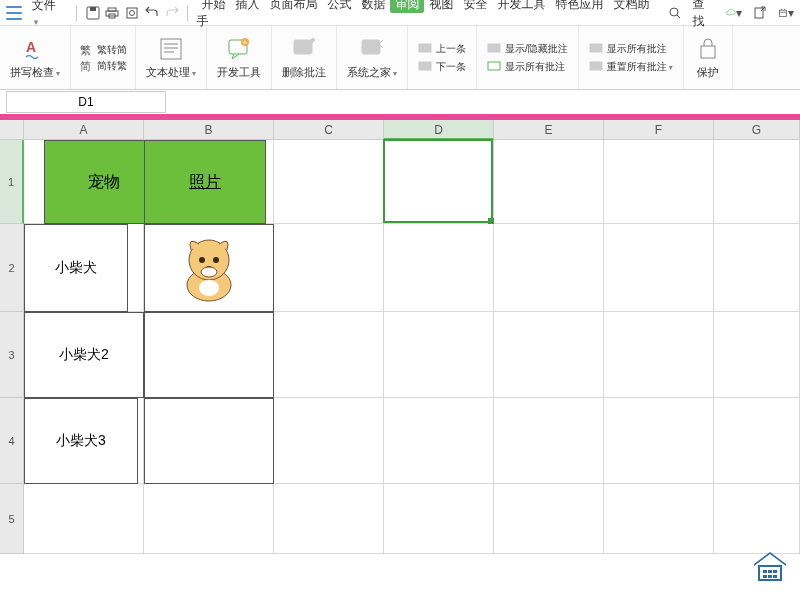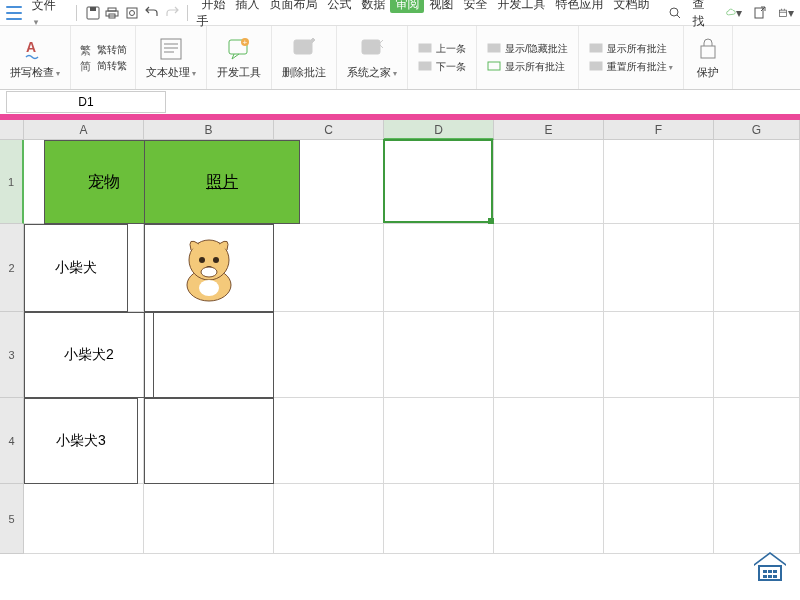--- a/index.html
+++ b/index.html
@@ -292,36 +292,36 @@
         <div class="cell" style="left: 580px; top: 258px; width: 110px; height: 86px;"></div>
         <div class="cell" style="left: 690px; top: 258px; width: 86px; height: 86px;"></div>
         <div class="cell" style="left: 0px; top: 344px; width: 120px; height: 70px;"></div>
         <div class="cell" style="left: 120px; top: 344px; width: 130px; height: 70px;"></div>
         <div class="cell" style="left: 250px; top: 344px; width: 110px; height: 70px;"></div>
         <div class="cell" style="left: 360px; top: 344px; width: 110px; height: 70px;"></div>
         <div class="cell" style="left: 470px; top: 344px; width: 110px; height: 70px;"></div>
         <div class="cell" style="left: 580px; top: 344px; width: 110px; height: 70px;"></div>
         <div class="cell" style="left: 690px; top: 344px; width: 86px; height: 70px;"></div>
         <div class="cell tbl-cell hdr-cell" style="left: 0px; top: 0px; width: 120px; height: 84px; margin-left: 20px;">宠物</div>
-        <div class="cell tbl-cell hdr-cell" style="left: 120px; top: 0px; width: 156px; height: 84px; text-decoration: underline;">照片</div>
+        <div class="cell tbl-cell hdr-cell" style="left: 120px; top: 0px; width: 122px; height: 84px; text-decoration: underline;">照片</div>
         <div class="cell tbl-cell " style="left: 0px; top: 84px; width: 104px; height: 88px;">小柴犬</div>
         <div class="cell tbl-cell " style="left: 120px; top: 84px; width: 130px; height: 88px;">
           <svg width="80" height="76" viewBox="0 0 80 76">
             <ellipse cx="40" cy="55" rx="22" ry="16" fill="#f4c97a" stroke="#7a5230"></ellipse>
             <circle cx="40" cy="30" r="20" fill="#f4c97a" stroke="#7a5230"></circle>
             <path d="M22 20 Q18 6 30 14" fill="#f4c97a" stroke="#7a5230"></path>
             <path d="M58 20 Q62 6 50 14" fill="#f4c97a" stroke="#7a5230"></path>
             <circle cx="33" cy="30" r="3" fill="#3a2a1a"></circle>
             <circle cx="47" cy="30" r="3" fill="#3a2a1a"></circle>
             <ellipse cx="40" cy="38" rx="3" ry="2" fill="#3a2a1a"></ellipse>
             <ellipse cx="40" cy="42" rx="8" ry="5" fill="#fff" stroke="#7a5230"></ellipse>
             <ellipse cx="40" cy="58" rx="10" ry="8" fill="#fff"></ellipse>
           </svg>
         </div>
-        <div class="cell tbl-cell " style="left: 0px; top: 172px; width: 130px; height: 86px;">小柴犬2</div>
+        <div class="cell tbl-cell " style="left: 0px; top: 172px; width: 120px; height: 86px;">小柴犬2</div>
         <div class="cell tbl-cell " style="left: 120px; top: 172px; width: 130px; height: 86px;"></div>
         <div class="cell tbl-cell " style="left: 0px; top: 258px; width: 114px; height: 86px;">小柴犬3</div>
         <div class="cell tbl-cell " style="left: 120px; top: 258px; width: 130px; height: 86px;"></div>
         <div class="selection" style="left: 359px; top: -1px; width: 110px; height: 84px;">
           <div class="handle"></div>
         </div>
       </div>
   </div>
 </div>
 

